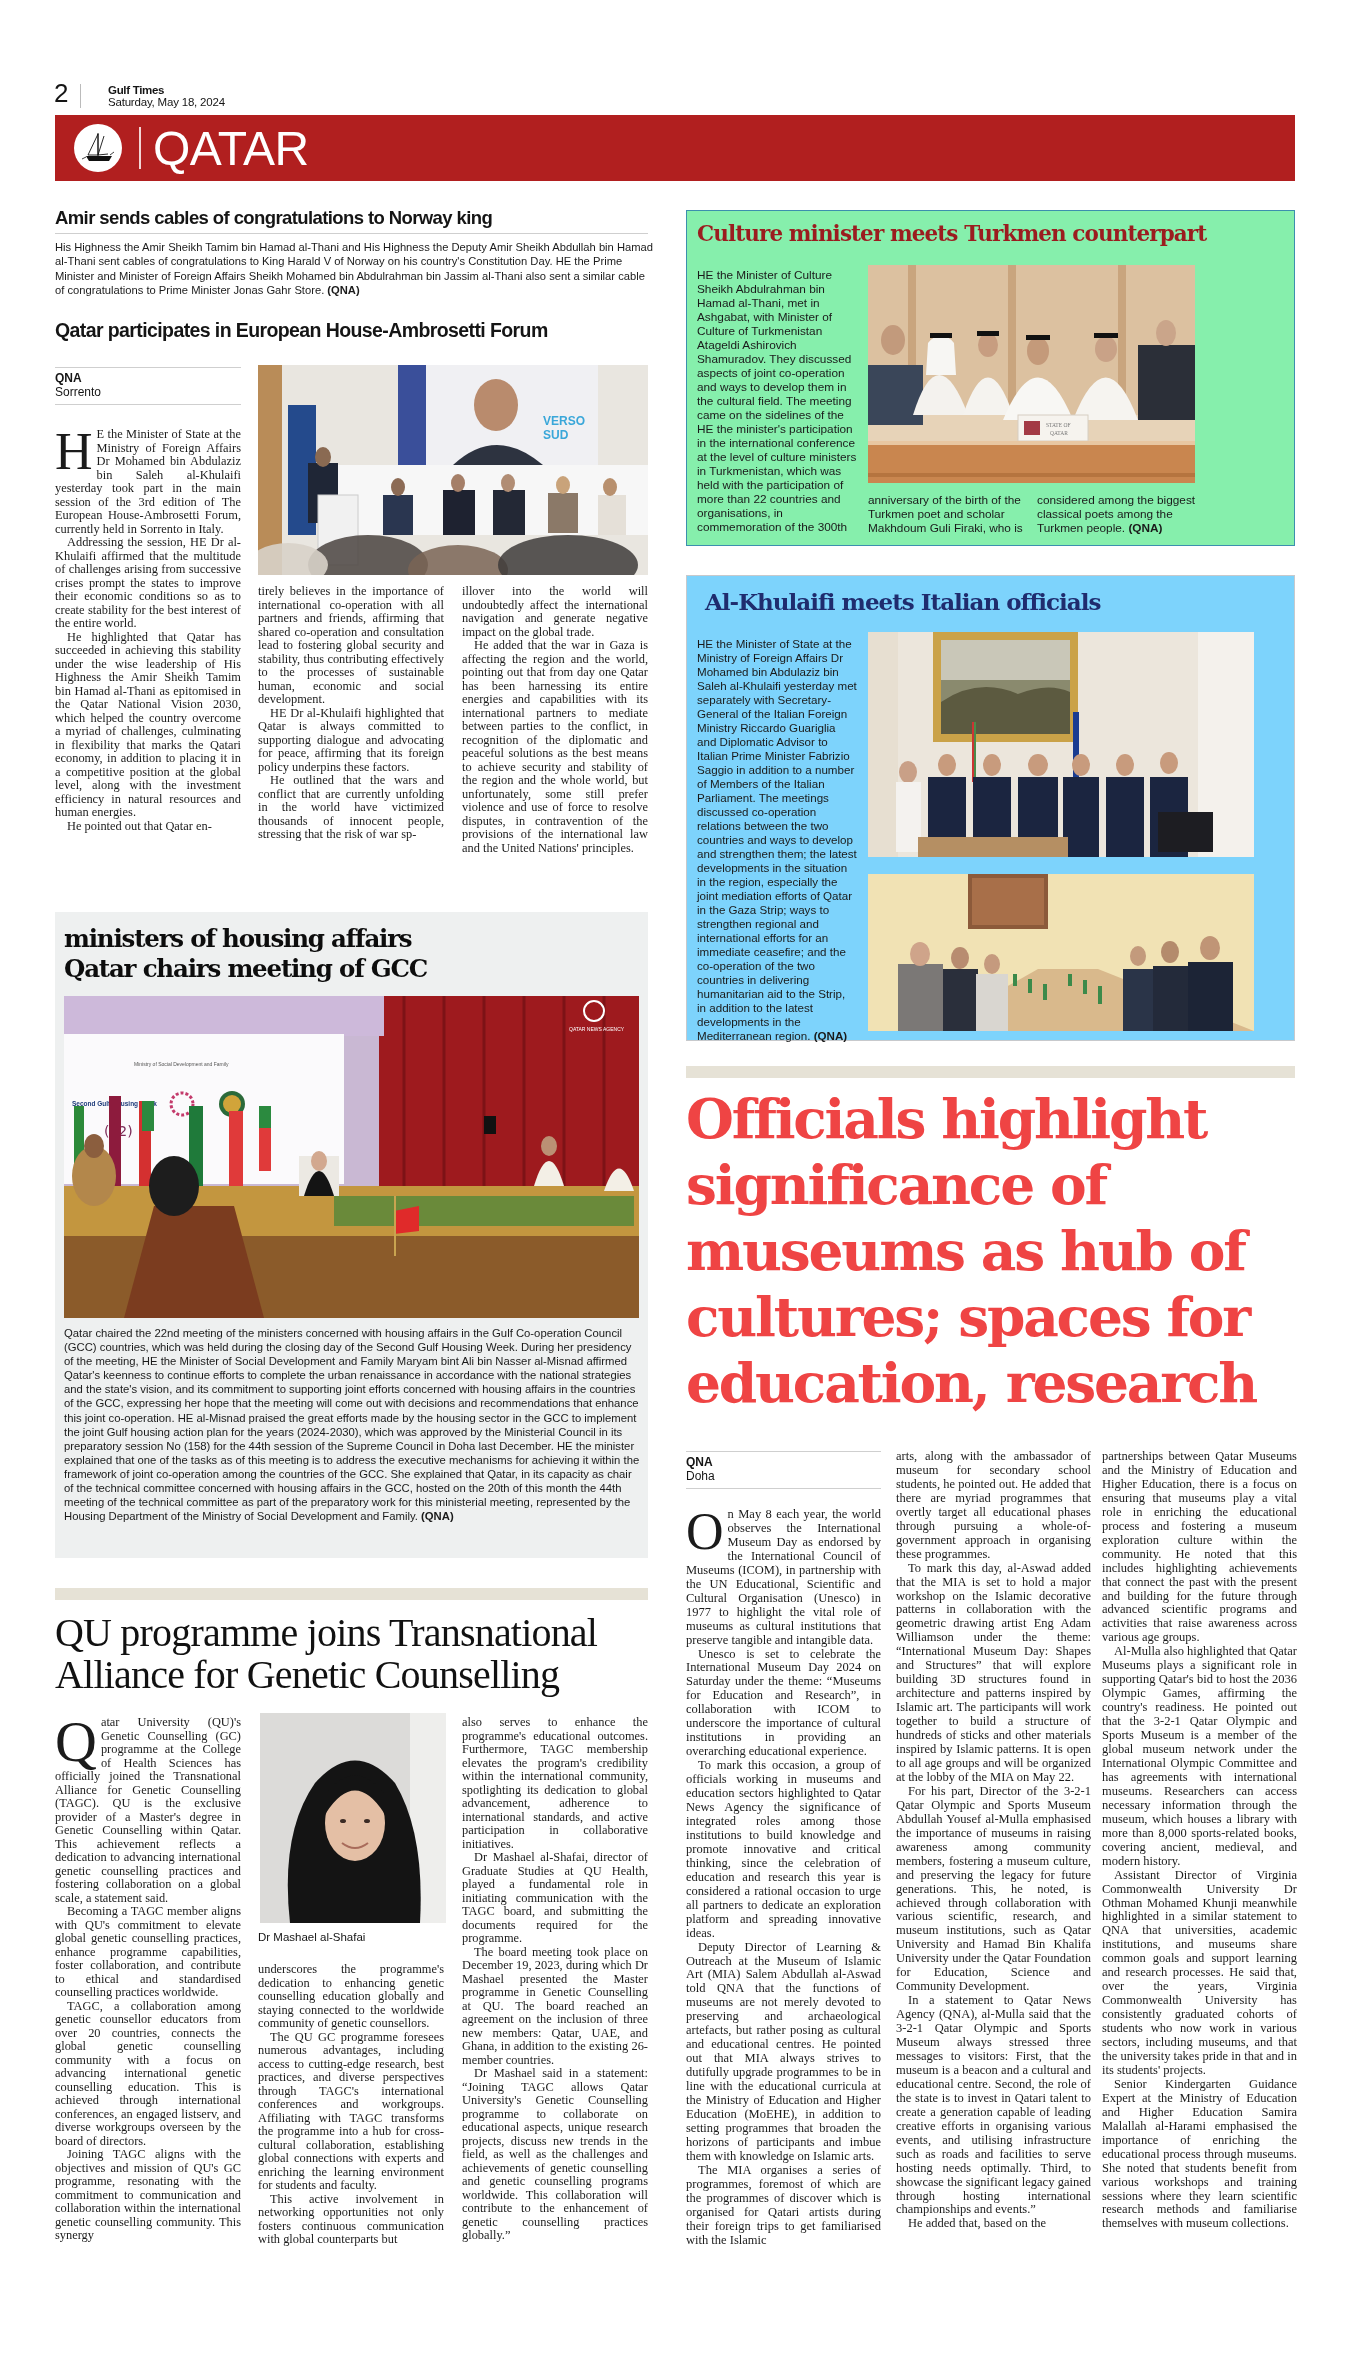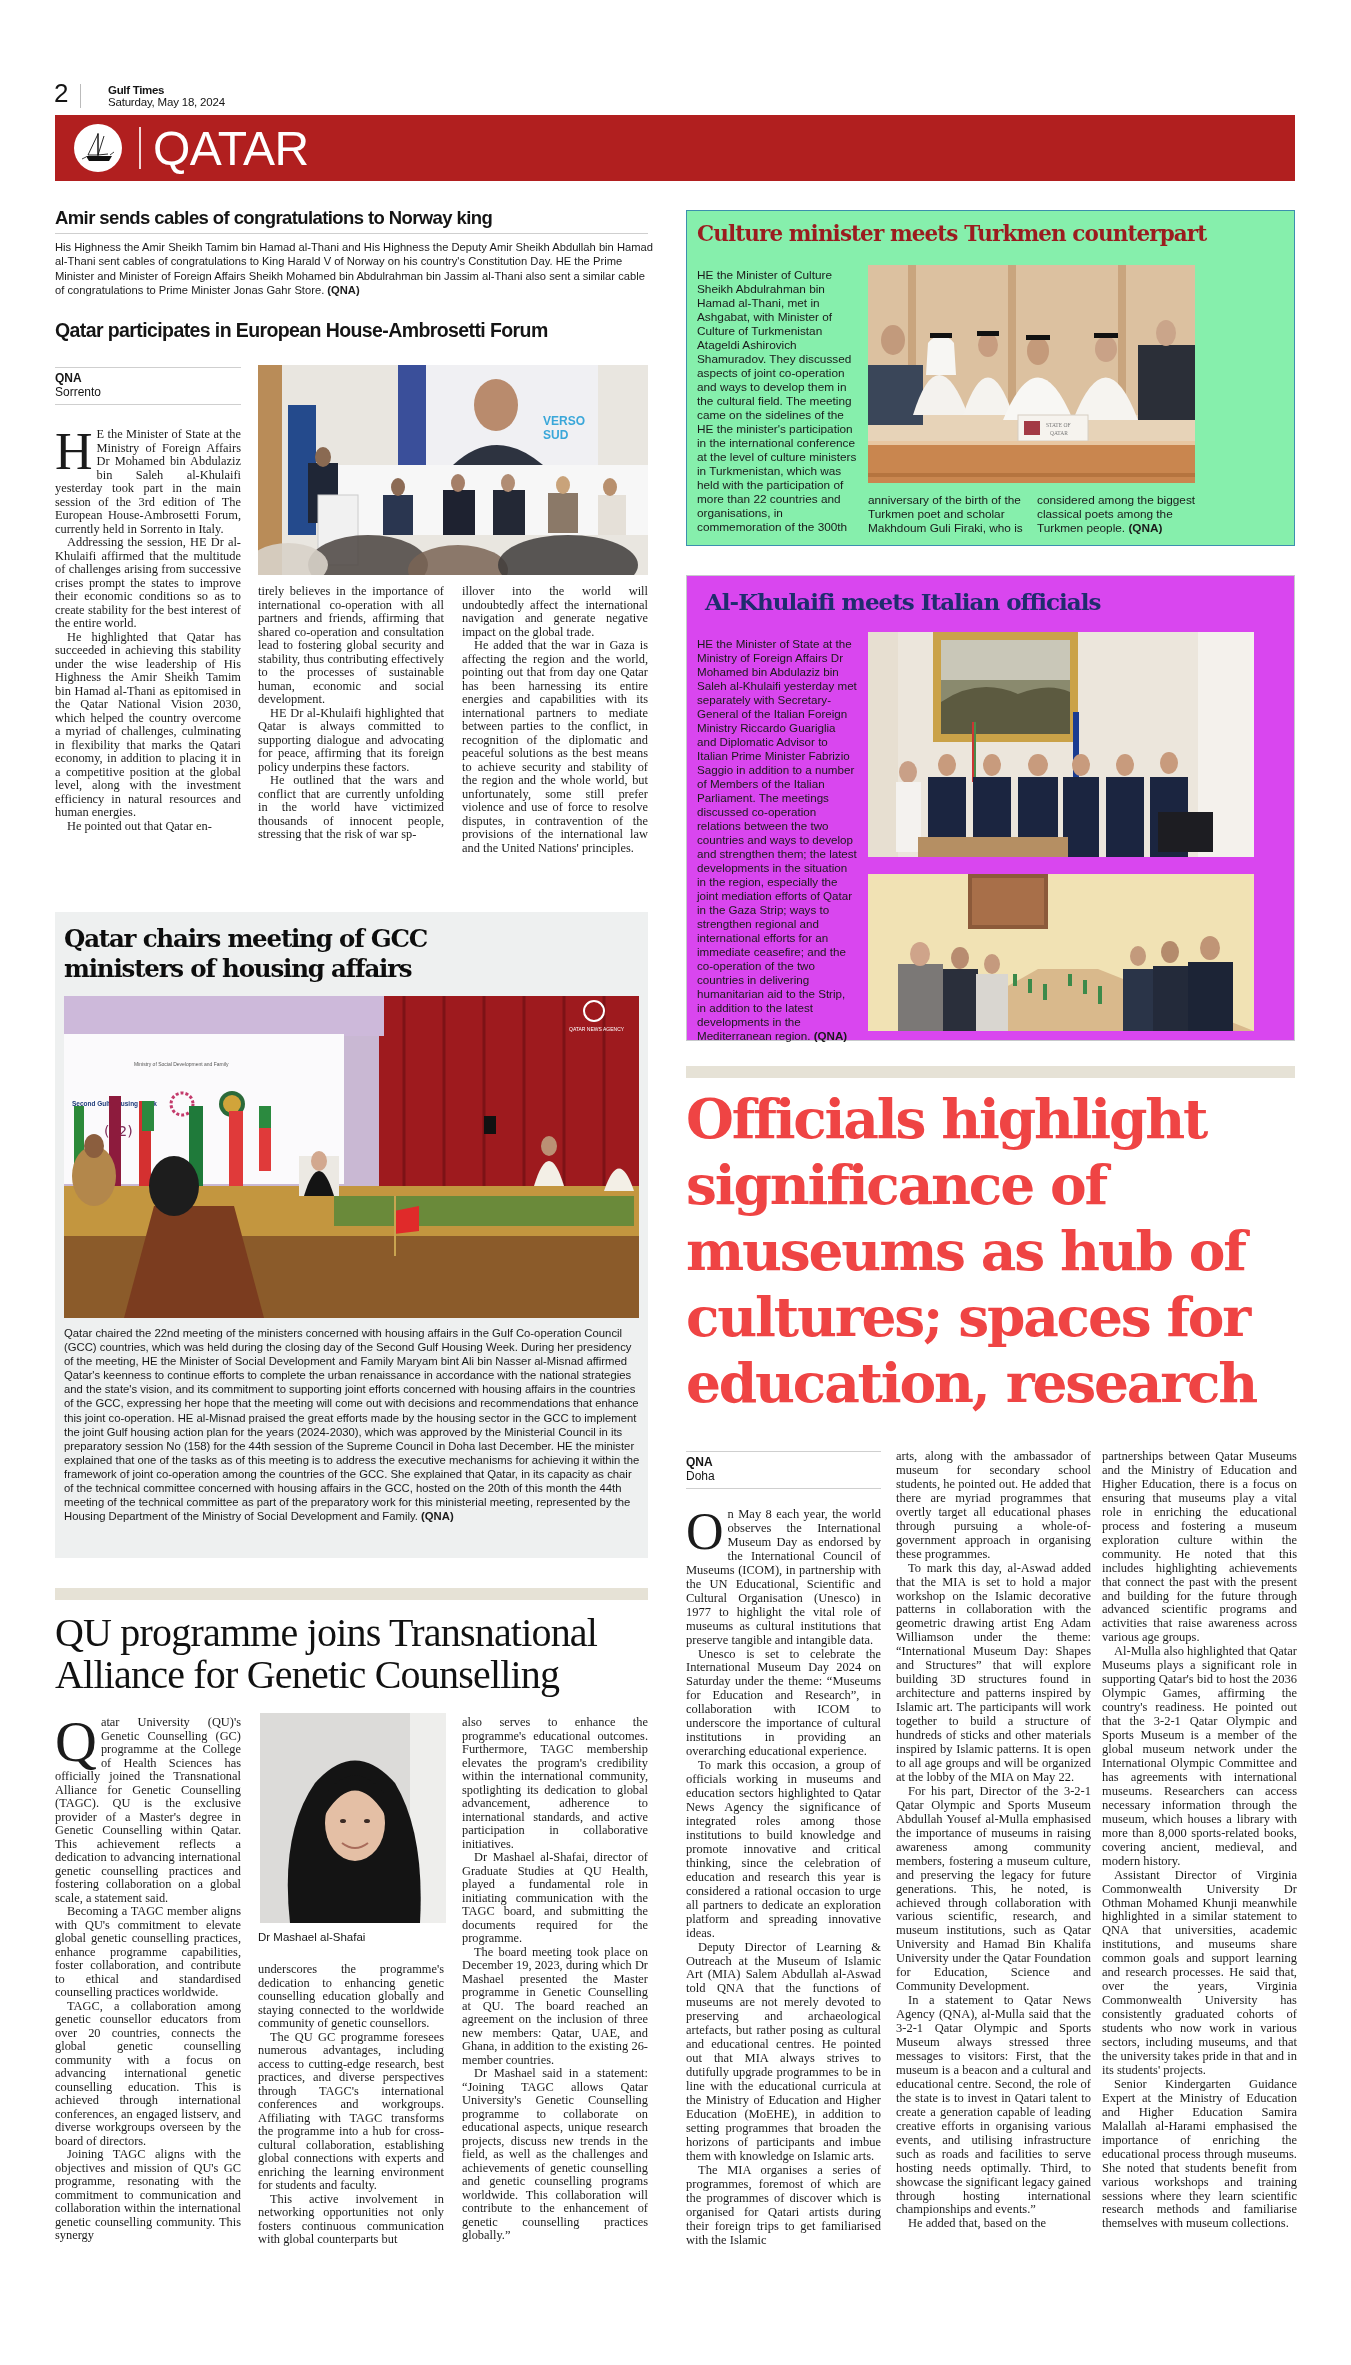--- a/index.html
+++ b/index.html
@@ -27,21 +27,21 @@
   .col-serif p { text-indent: 12px; }
   .col-serif p.first { text-indent: 0; }
   .dropcap { float: left; font-size: 52px; line-height: 42px; padding-right: 4px; margin-top: 3px; font-family: "Liberation Serif", serif; }
   .byline-src { font-size: 12px; font-weight: bold; line-height: 14px; }
   .byline-loc { font-size: 12px; line-height: 14px; }
   .qna { font-weight: bold; }
   .photo { overflow: hidden; }
 
   
   .box-blue { background: #86efac; border: 1.5px solid #3C8FAE; }
-  .box-grey { background: #d946ef; border: 1px solid #c7c9cc; }
+  .box-grey { background: #7dd3fc; border: 1px solid #c7c9cc; }
   .box-text { font-size: 11.8px; line-height: 14px; color: #1a1a1a; }
 </style>
 </head>
 <body>
 
 <div class="abs sans" id="page-num">2</div>
 <div class="abs" id="mast-divider"></div>
 <div class="abs sans" id="pub-name">Gulf Times</div>
 <div class="abs sans" id="pub-date">Saturday, May 18, 2024</div>
 
@@ -231,22 +231,22 @@
       <rect x="320" y="88" width="45" height="69" fill="#1c2436"></rect>
       <ellipse cx="270" cy="82" rx="8" ry="10" fill="#c39a7c"></ellipse>
       <ellipse cx="302" cy="78" rx="9" ry="11" fill="#b48b6c"></ellipse>
       <ellipse cx="342" cy="74" rx="10" ry="12" fill="#c09576"></ellipse>
     </svg>
   </div>
 </div>
 
 <div class="abs" style="left:55px;top:912px;width:593px;height:646px;background:#EEF0F0;">
   <div class="abs serif" style="left:9px;top:12px;width:560px;font-size:24.5px;line-height:30px;font-weight:bold;letter-spacing:-1.2px;color:#0d0d0d;">
+    <div>ministers of housing affairs</div>
     <div>Qatar chairs meeting of GCC</div>
-    <div>ministers of housing affairs</div>
   </div>
   <div class="abs photo" style="left:9px;top:84px;width:575px;height:322px;">
     <svg width="575" height="322" viewBox="0 0 575 322">
       <rect width="575" height="322" fill="#c9b8d3"></rect>
       <rect x="315" y="0" width="260" height="200" fill="#9e1a1e"></rect>
       <g stroke="#7d1216" stroke-width="3">
         <line x1="340" y1="0" x2="340" y2="200"></line>
           <line x1="380" y1="0" x2="380" y2="200"></line>
         <line x1="420" y1="0" x2="420" y2="200"></line>
           <line x1="460" y1="0" x2="460" y2="200"></line>

